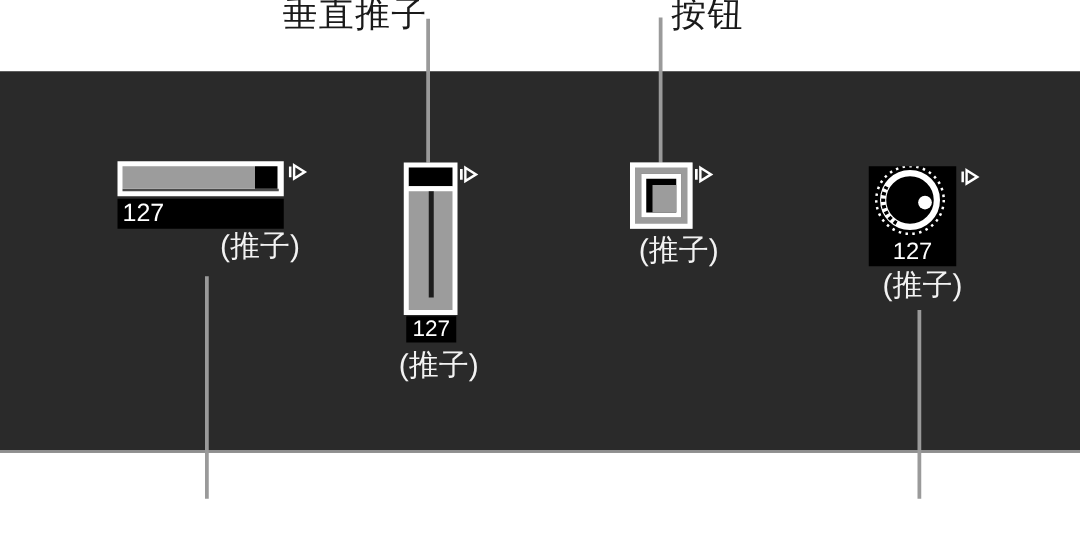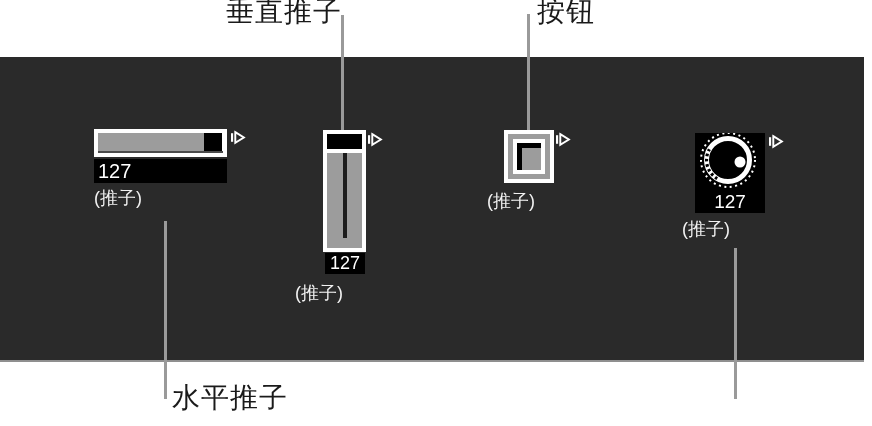--- a/index.html
+++ b/index.html
@@ -12,22 +12,22 @@
     background:#2a2a2a;border-bottom:2px solid #8f8f8f;
   }
   
   .callout{
     position:absolute;font-size:28px;line-height:30px;color:#1a1a1a;
     letter-spacing:1px;white-space:nowrap;
   }
   .leader{position:absolute;width:3px;background:#9a9a9a;}
   
   .caption{
-    position:absolute;color:#f2f2f2;font-size:18px;line-height:28px;
-    text-align:left;white-space:nowrap;
+    position:absolute;color:#f2f2f2;font-size:24px;line-height:28px;
+    text-align:right;white-space:nowrap;
   }
   .numbox{
     position:absolute;background:#000;color:#fff;font-size:20px;
     line-height:24px;box-sizing:border-box;
   }
   
   .hframe{
     position:absolute;left:94px;top:129px;width:133px;height:28px;
     background:#fff;padding:4px 4px 4px 4px;box-sizing:border-box;
   }
@@ -119,17 +119,16 @@
     </svg>
     <div class="knob-value">127</div>
   </div>
   <svg class="outlet" style="left:769px;top:134px;" viewBox="0 0 14 14">
     <rect x="0" y="3" width="2" height="8" fill="#fff"></rect>
     <path d="M4 2 L12 7 L4 12 Z" fill="#2a2a2a" stroke="#fff" stroke-width="1.8"></path>
   </svg>
   <div class="caption" style="left:682px;top:215px;width:88px;">(推子)</div>
 
   <div class="leader" style="left:164px;top:221px;height:178px;"></div>
-  <div class="callout" style="left:172px;top:383px;">水平推子</div>
 
   <div class="leader" style="left:734px;top:248px;height:151px;"></div>
 
 </div>
 
 </body></html>

